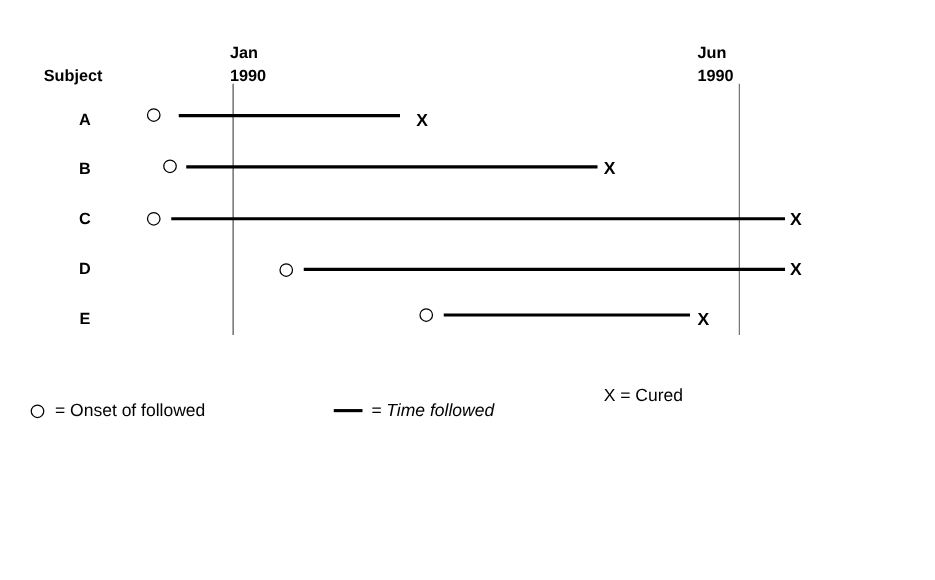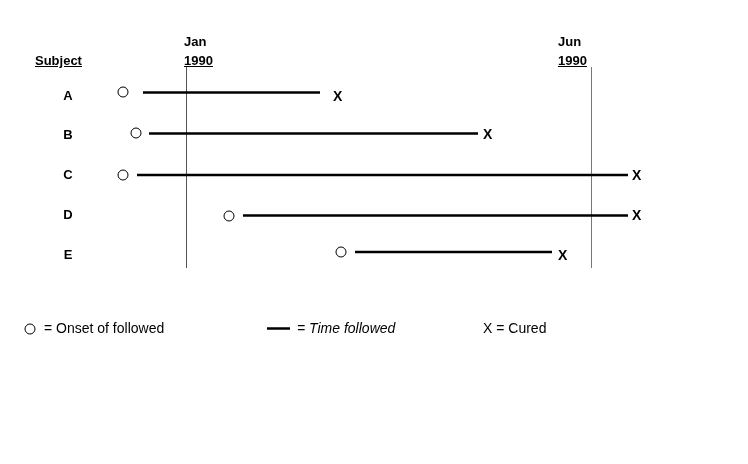--- a/index.html
+++ b/index.html
@@ -1,20 +1,20 @@
 <!DOCTYPE html>
 <html><head>
 <meta charset="utf-8">
 <style>
   html, body { margin:0; padding:0; background:#ffffff; }
   body { width:748px; height:464px; position:relative; overflow:hidden;
          font-family:"Liberation Sans", sans-serif; color:#000; }
   .abs { position:absolute; }
   .hdr { font-weight:bold; font-size:13px; line-height:15px; }
-  .u { text-decoration:underline; }
+  .u { }
   .subj { font-weight:bold; font-size:13px; width:20px; text-align:center; }
   .x { font-weight:bold; font-size:14px; line-height:14px; }
   .legend { font-size:14px; line-height:16px; }
   svg { position:absolute; left:0; top:0; }
 </style>
 </head>
 <body>
 
 <div class="abs hdr u" style="left:35px;top:53px;">Subject</div>
 <div class="abs hdr" style="left:184px;top:34px;">Jan</div>
@@ -58,13 +58,13 @@
 <div class="abs subj" style="left:58px;top:247px;">E</div>
 
 <div class="abs x" style="left:333px;top:89px;">X</div>
 <div class="abs x" style="left:483px;top:127px;">X</div>
 <div class="abs x" style="left:632px;top:168px;">X</div>
 <div class="abs x" style="left:632px;top:208px;">X</div>
 <div class="abs x" style="left:558px;top:248px;">X</div>
 
 <div class="abs legend" style="left:44px;top:320px;">= Onset of followed</div>
 <div class="abs legend" style="left:297px;top:320px;font-style:italic;">= Time followed</div>
-<div class="abs legend" style="left:483px;top:320px;">X = Cured</div>
+<div class="abs legend" style="left:483px;top:308px;">X = Cured</div>
 
 </body></html>

